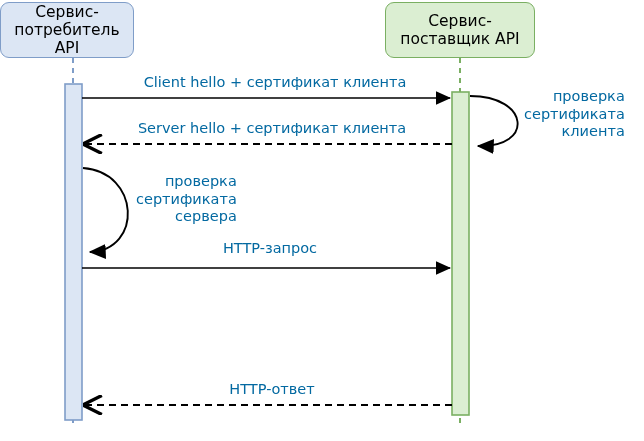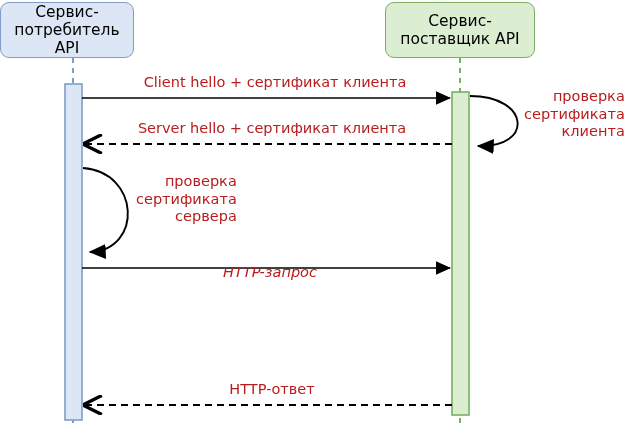--- a/index.html
+++ b/index.html
@@ -51,37 +51,37 @@
     left: 385px;
     top: 2px;
     width: 150px;
     height: 56px;
     background: #dbeed2;
     border: 1.6px solid #7aaf62;
   }
   .msg-label {
     position: absolute;
     font-size: 14.5px;
-    color: #b91c1c;
+    color: #0369a1;
     line-height: 1.22;
     white-space: pre-line;
     z-index: 3;
   }
   .msg-label.center {
     text-align: center;
     transform: translateX(-50%);
   }
   .msg-label.left {
     text-align: right;
   }
   #label-client-hello { left: 275px; top: 74px; }
   #label-server-hello { left: 272px; top: 120px; }
   #label-check-client { left: 524px; top: 88px; }
   #label-check-server { left: 136px; top: 173px; }
-  #label-http-request { left: 270px; top: 264px; font-style: italic; }
+  #label-http-request { left: 270px; top: 240px; }
   #label-http-response { left: 272px; top: 381px; }
 </style>
 </head>
 <body>
 
 <div id="diagram-root">
 
   <svg id="seq-svg" viewBox="0 0 644 441" xmlns="http://www.w3.org/2000/svg">
     <defs>
       <marker id="arrow-filled" viewBox="0 0 10 10" refX="9.2" refY="5" markerWidth="9" markerHeight="9" orient="auto-start-reverse">

